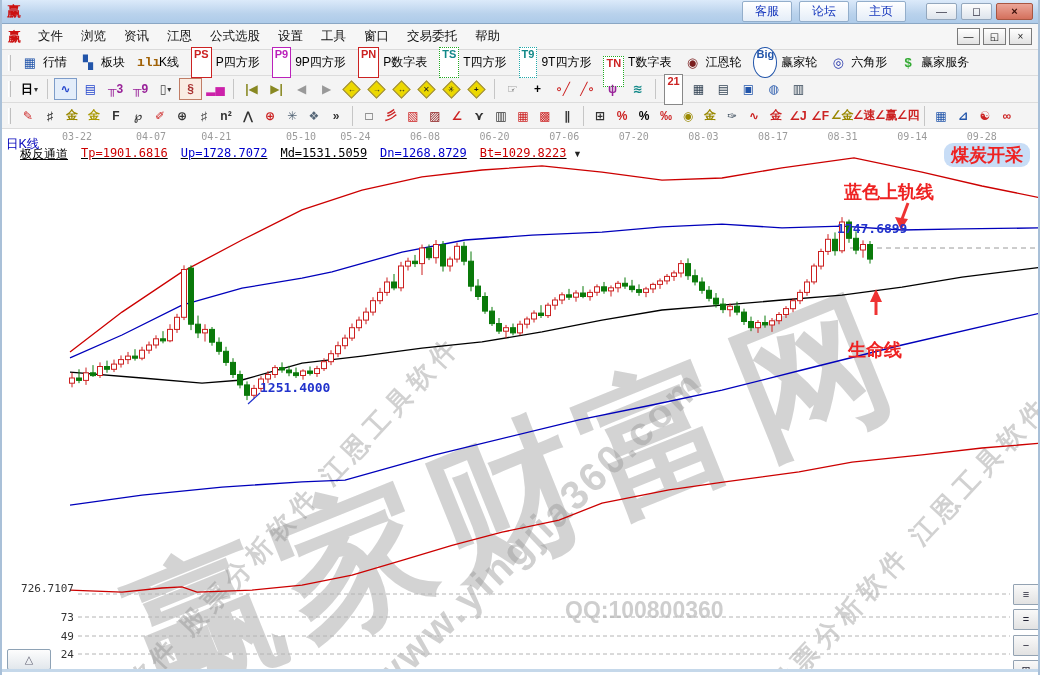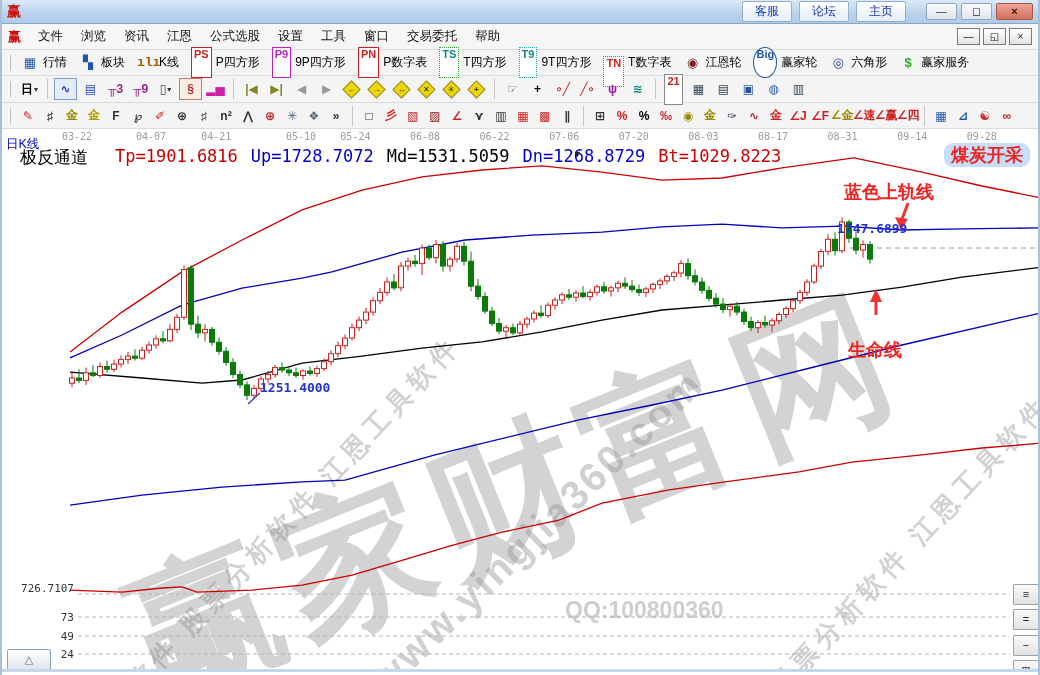--- a/index.html
+++ b/index.html
@@ -47,22 +47,22 @@
   .act-red  { border-color:#c07d66; background:#faece3; }
   .diam { width:13px; height:13px; background:#ecd800; border:1px solid #99884a; transform:rotate(45deg);
     display:flex; align-items:center; justify-content:center; }
   .diam-in { transform:rotate(-45deg); font-size:8px; font-weight:bold; color:#222; }
   
   .chart-area { position:relative; height:543px; background:#fff; overflow:hidden;
     border-bottom:3px solid #c5d8ea; }
   .tick { position:absolute; top:2px; width:48px; text-align:center;
     font-family:"DejaVu Sans Mono",monospace; font-size:10px; color:#9b9b9b; }
   .panel-label { position:absolute; left:4px; top:7px; color:#0000bb; font-size:12.5px; z-index:4; background:#fff; }
-  .ind-row { position:absolute; left:18px; top:17px; display:flex; gap:27px; z-index:4;
-    font-family:"DejaVu Sans Mono",monospace; font-size:17px; }
+  .ind-row { position:absolute; left:18px; top:17px; display:flex; gap:13px; z-index:4;
+    font-family:"DejaVu Sans Mono",monospace; font-size:12px;text-decoration:underline; }
   .ind-name { color:#000; font-family:"Liberation Sans",sans-serif; }
   .marker-tri { position:absolute; left:571px; top:20px; font-size:9px; color:#222; z-index:4; }
   svg.canvas { position:absolute; left:0; top:0; z-index:2; }
   .wm { position:absolute; z-index:1; white-space:nowrap; }
   .wm-brand { left:95px; top:430px; font-size:150px; font-weight:bold; letter-spacing:14px;
     color:rgba(110,110,110,0.30); transform:rotate(-22deg); transform-origin:0 0; }
   .wm-slogan { font-size:26px; font-weight:bold; letter-spacing:6px; color:rgba(140,140,140,0.40);
     transform:rotate(-47deg); transform-origin:0 0; }
   .wm-url { left:360px; top:540px; font-size:40px; font-weight:bold; letter-spacing:3px;
     color:rgba(150,150,150,0.45); transform:rotate(-44deg); transform-origin:0 0; }
@@ -693,21 +693,21 @@
         <line x1="246" y1="275" x2="258" y2="264" stroke="#2233cc" stroke-width="1.2"></line>
       </svg>
 
     <div>
         <span class="tick" style="left: 51px;">03-22</span>
         <span class="tick" style="left: 125px;">04-07</span>
         <span class="tick" style="left: 190.2px;">04-21</span>
         <span class="tick" style="left: 275px;">05-10</span>
         <span class="tick" style="left: 329.4px;">05-24</span>
         <span class="tick" style="left: 399px;">06-08</span>
-        <span class="tick" style="left: 468.6px;">06-22</span>
+        <span class="tick" style="left: 468.6px;">06-20</span>
         <span class="tick" style="left: 538.2px;">07-06</span>
         <span class="tick" style="left: 607.8px;">07-20</span>
         <span class="tick" style="left: 677.4px;">08-03</span>
         <span class="tick" style="left: 747px;">08-17</span>
         <span class="tick" style="left: 816.6px;">08-31</span>
         <span class="tick" style="left: 886.2px;">09-14</span>
         <span class="tick" style="left: 955.8px; text-align: center;">09-28</span>
       </div>
     <div class="panel-label">日K线</div>
     <div class="ind-row">

